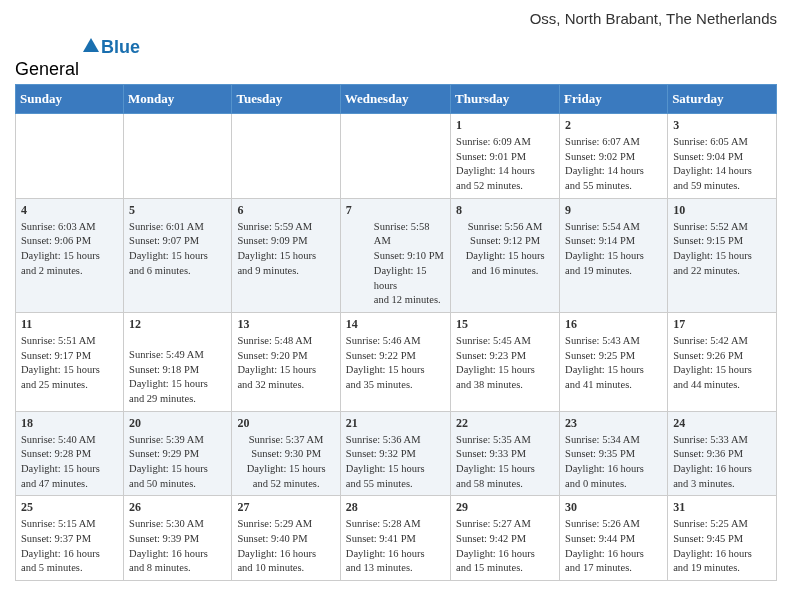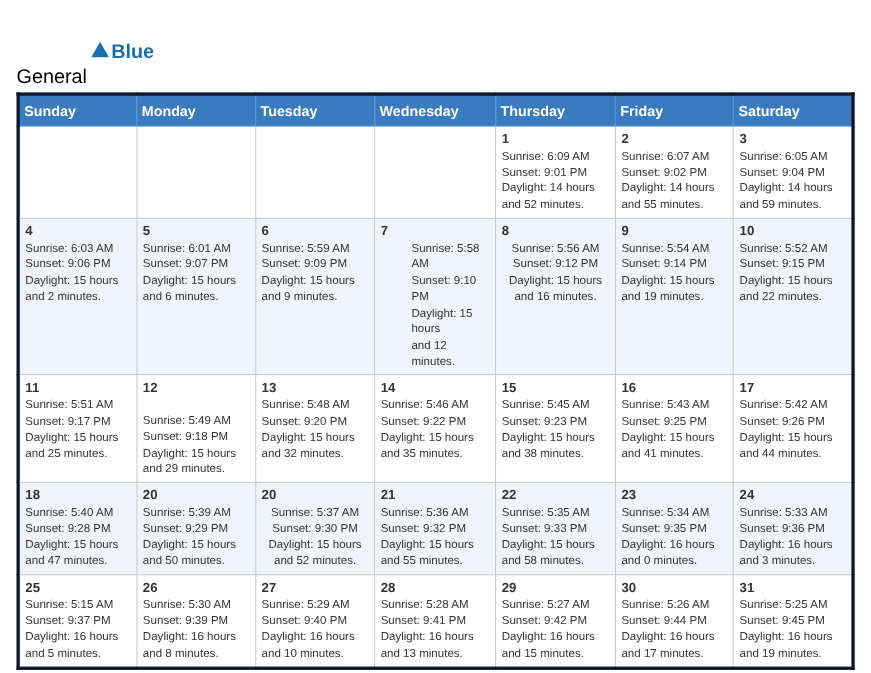--- a/index.html
+++ b/index.html
@@ -47,21 +47,22 @@
       font-weight: bold;
       color: #1a1a1a;
     }
     .location {
       font-size: 15px;
       color: #333;
     }
     .calendar {
       width: 100%;
       border-collapse: collapse;
-      border: 3px solid #0f172a;
+      border: 1px solid #0f172a;
+      font-family: Liberation Serif, serif;
     }
     .calendar th {
       background-color: #3a7abf;
       color: #fff;
       font-size: 13px;
       font-weight: bold;
       padding: 6px 4px;
       text-align: left;
       border: 1px solid #5593cc;
     }
@@ -102,20 +103,21 @@
 <div class="header">
   <div class="logo">
     <span class="logo-text-general">General</span>
     <svg class="logo-icon" viewBox="0 0 20 20">
       <polygon points="10,2 18,16 2,16" fill="#1a6faf"></polygon>
     </svg>
     <br>
     <span class="logo-text-blue">Blue</span>
   </div>
   <div class="title-block">
+    <div class="location">Oss, North Brabant, The Netherlands</div>
   </div>
 </div>
 
 <table class="calendar">
   <thead>
     <tr>
     <th>Sunday</th>
         <th>Monday</th>
         <th>Tuesday</th>
         <th>Wednesday</th>

